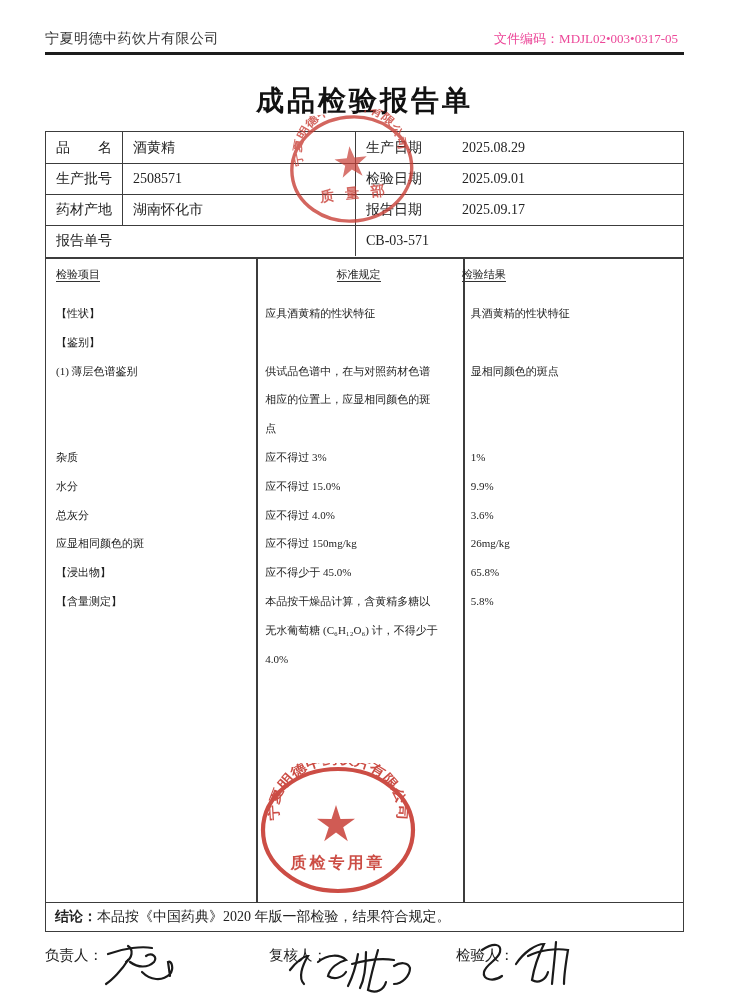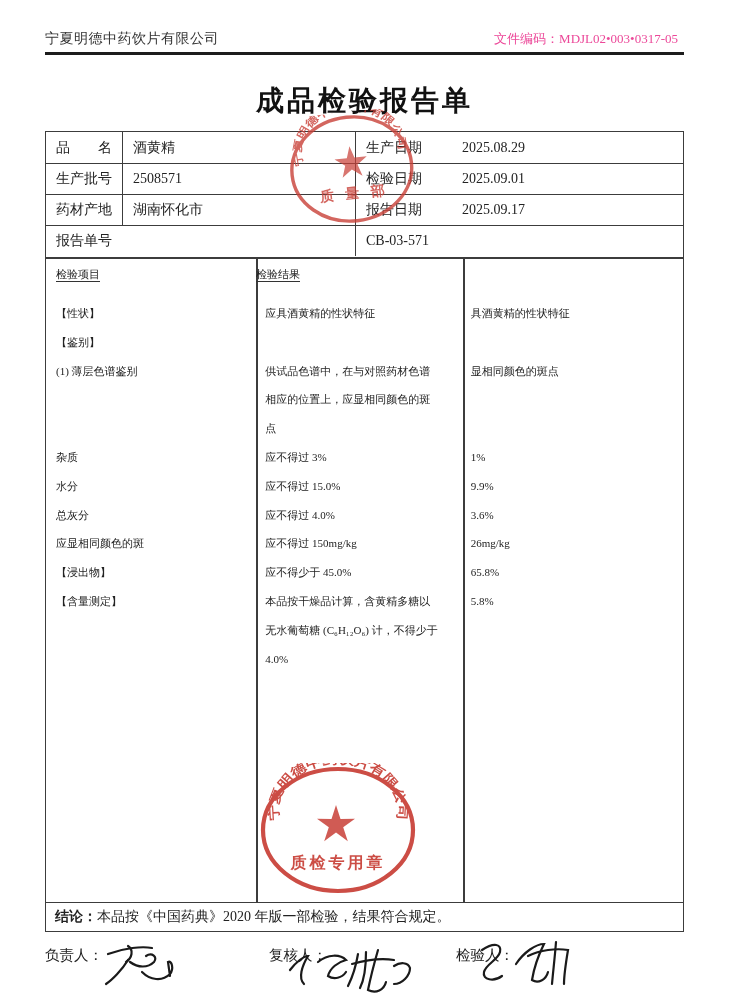--- a/index.html
+++ b/index.html
@@ -104,20 +104,21 @@
       <div class="ic ic-right">CB-03-571</div>
     </div>
   </div>
 
   <div class="test-table">
     <div class="vline v1"></div>
     <div class="vline v2"></div>
 
     <div class="test-head">
       <div class="th th-item"><span>检验项目</span></div>
+      <div class="th th-standard"><span>标准规定</span></div>
       <div class="th th-result"><span>检验结果</span></div>
     </div>
 
     <div class="test-body">
       <div class="tl">
         <div class="tl-item">【性状】</div>
         <div class="tl-standard">应具酒黄精的性状特征</div>
         <div class="tl-result">具酒黄精的性状特征</div>
       </div>
       <div class="tl">

